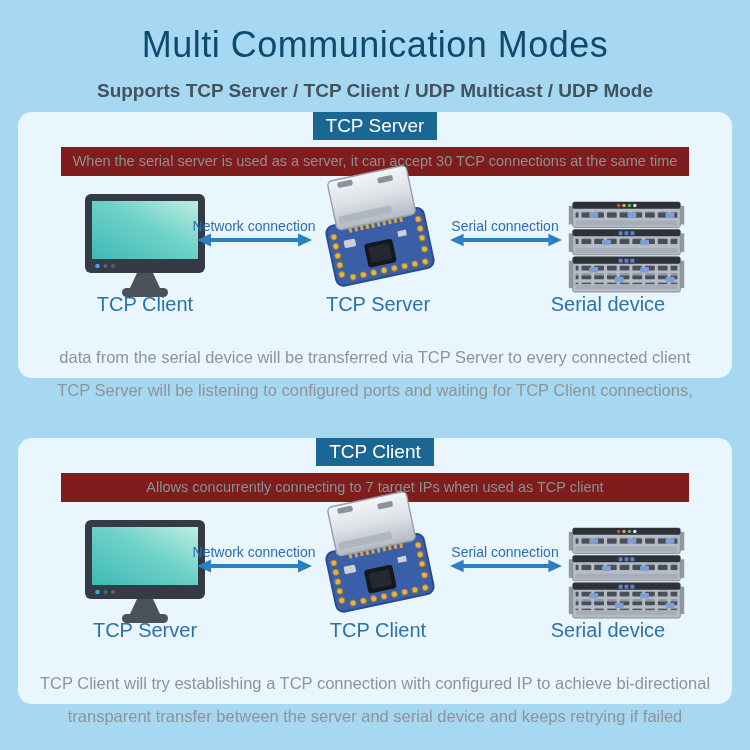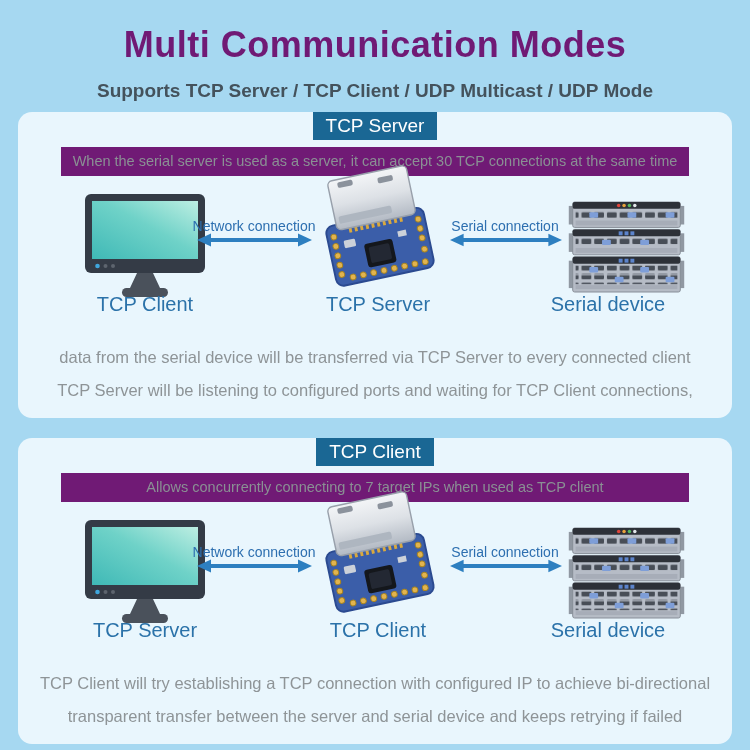--- a/index.html
+++ b/index.html
@@ -4,39 +4,39 @@
 <style>
   html,body{margin:0;padding:0;}
   body{
     width:750px;height:750px;
     background:#a6d8f1;
     font-family:"Liberation Sans","DejaVu Sans",sans-serif;
     position:relative;overflow:hidden;
   }
   .header{position:absolute;top:0;left:0;width:750px;text-align:center;}
   .title{
-    margin-top:24px;font-size:36px;font-weight:700;color:#701a75;
+    margin-top:24px;font-size:36px;font-weight:400;color:#0c4a6e;
     letter-spacing:.5px;
   }
   .subtitle{margin-top:14px;font-size:19px;font-weight:700;color:#44525c;}
 
   .panel{
-    position:absolute;left:18px;width:714px;height:306px;
+    position:absolute;left:18px;width:714px;height:266px;
     background:#e9f6fd;border-radius:14px;
   }
   .panel.one{top:112px;}
   .panel.two{top:438px;}
 
   .badge-row{text-align:center;height:28px;}
   .badge{
     display:inline-block;background:#1a6794;color:#ffffff;
     font-size:19px;font-weight:500;padding:3px 13px;line-height:22px;
   }
   .banner{
-    width:628px;margin:7px auto 0;background:#701a75;color:#8a9094;
+    width:628px;margin:7px auto 0;background:#7f1d1d;color:#8a9094;
     font-size:14.5px;text-align:center;padding:6px 0;line-height:17px;
   }
   .diagram{position:relative;height:156px;}
 
   .device-label{
     position:absolute;top:117px;width:160px;text-align:center;
     font-size:20px;font-weight:500;color:#2b72a9;
   }
   .label-left{left:47px;}
   .label-center{left:280px;}

